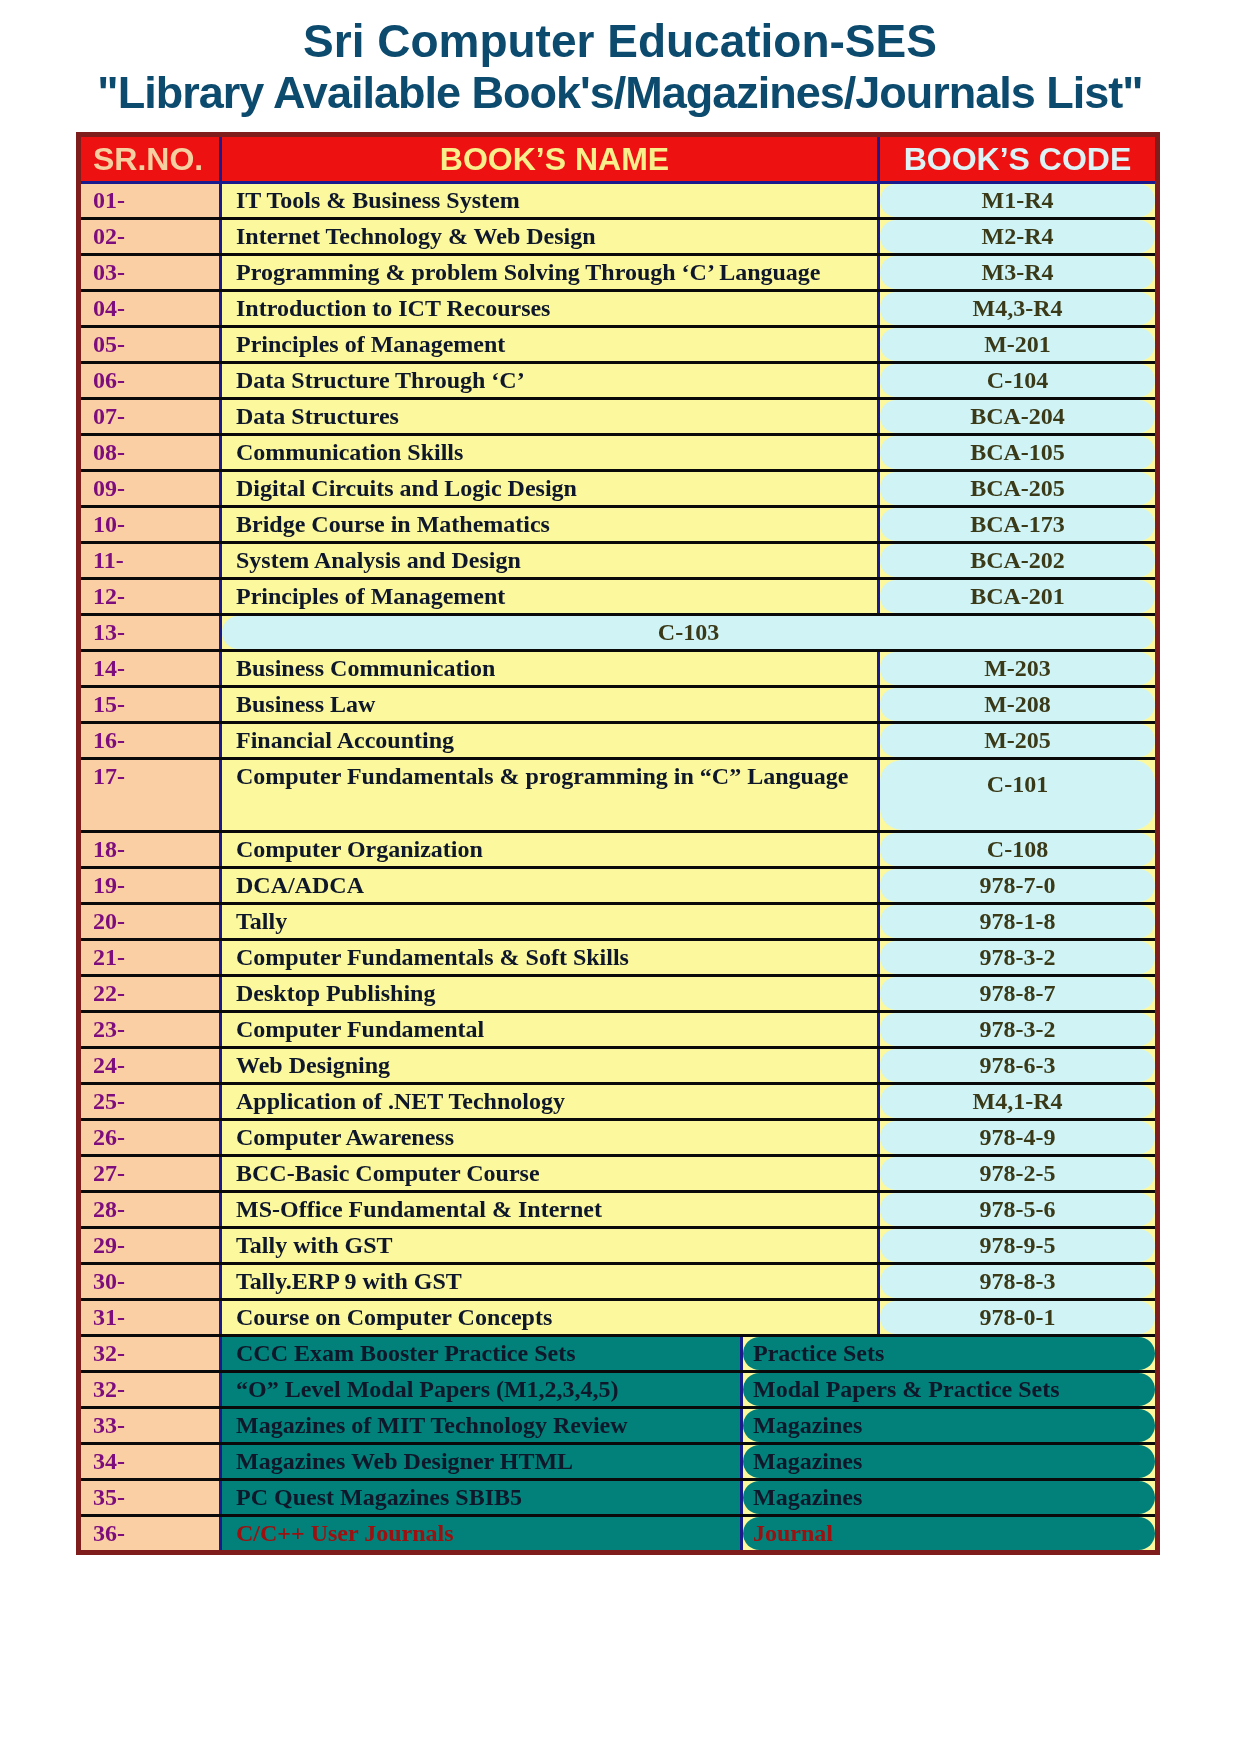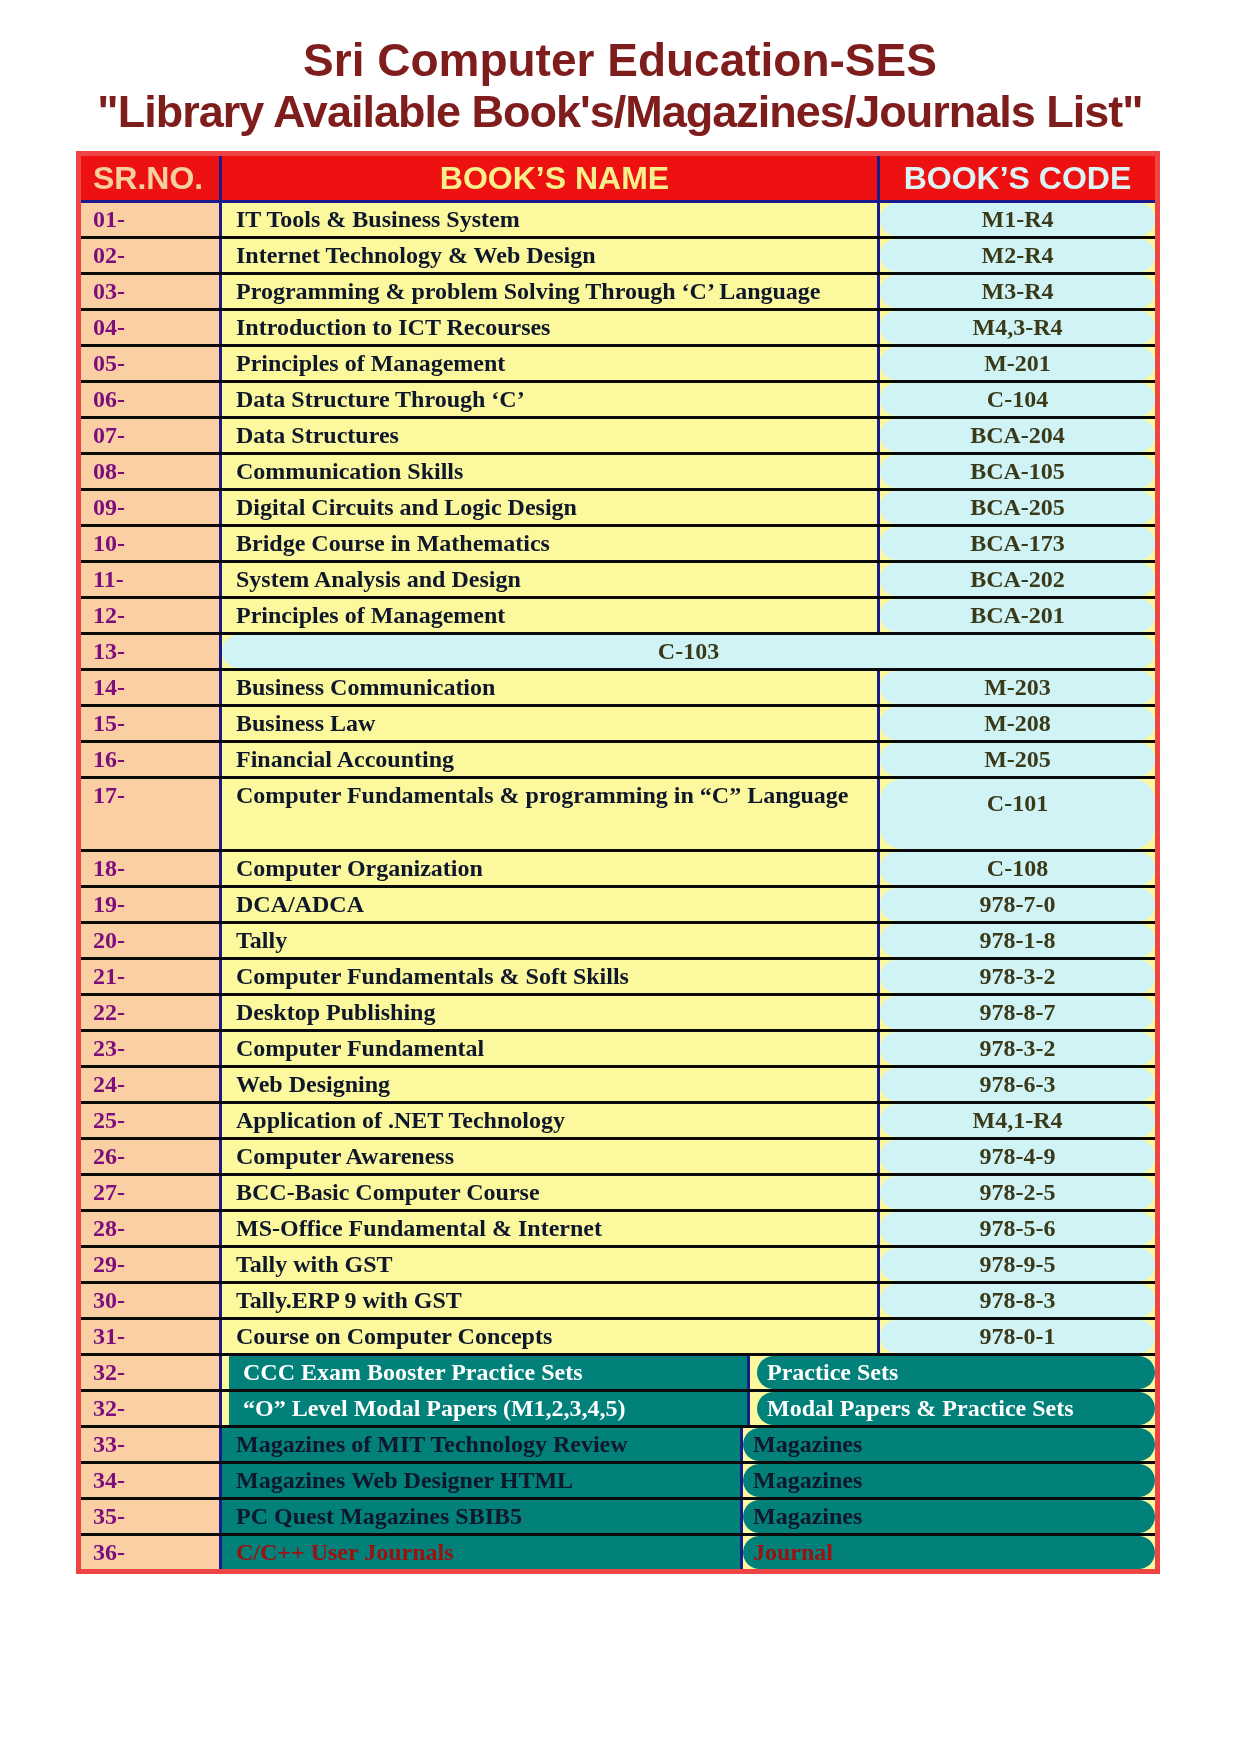--- a/index.html
+++ b/index.html
@@ -1,47 +1,47 @@
 <!DOCTYPE html>
 <html><head>
 <meta charset="utf-8">
 <style>
   html,body{margin:0;padding:0;background:#ffffff;}
   .page{
     width:1240px;height:1754px;background:#ffffff;overflow:hidden;
     font-family:"Liberation Serif",serif;position:relative;box-sizing:border-box;
   }
   .title{
-    font-family:"Liberation Sans",sans-serif;font-weight:bold;color:#7f1d1d;
-    text-align:center;padding-top:35px;line-height:1.12;
+    font-family:"Liberation Sans",sans-serif;font-weight:bold;color:#0c4a6e;
+    text-align:center;padding-top:16px;line-height:1.12;
   }
   .title .line1{font-size:46px;}
   .title .line2{font-size:45px;letter-spacing:-1px;}
   .booktable{
-    width:1074px;margin:14px 0 0 76px;border:5px solid #ef4444;background:#FBF89E;
+    width:1074px;margin:14px 0 0 76px;border:5px solid #7f1d1d;background:#FBF89E;
   }
   .row{display:flex;border-top:3px solid #0A0A0A;}
   .row.header{border-top:none;background:#EE1111;border-bottom:1px solid #1A1A8C;}
   .cell{box-sizing:border-box;min-height:33px;padding:3px 4px 2px 12px;
         font-weight:bold;font-size:24px;line-height:1.15;}
   .c-sr{width:141px;background:#F9CFA3;color:#7D0C7D;border-right:3px solid #1A1A8C;}
   .c-name{width:658px;background:#FBF89E;color:#0f172a;border-right:3px solid #1A1A8C;padding-left:14px;}
   .c-code{flex:1;background:#D0F4F6;color:#3A3A18;text-align:center;padding-left:4px;border-radius:22px;}
   .row.header .cell{
     font-family:"Liberation Sans",sans-serif;background:transparent;border-right-color:#1A1A8C;
     font-size:32px;min-height:44px;display:flex;align-items:center;
   }
   .row.header .c-sr{color:#F5CFA0;justify-content:flex-start;}
   .row.header .c-name{color:#F8EE8C;justify-content:center;}
   .row.header .c-code{color:#DCF2F4;justify-content:center;}
   .row.tall .cell{min-height:70px;}
   .row.tall .c-code{padding-top:11px;}
   .row.special .c-name{width:521px;background:#02807A;}
   .row.special .c-code{background:#02807A;text-align:left;padding-left:10px;}
-  .t-blue .c-name,.t-blue .c-code{color:#ffffff;margin-left:7px;}
+  .t-blue .c-name,.t-blue .c-code{color:#0f172a;}
   .t-gold .c-name,.t-gold .c-code{color:#0f172a;}
   .t-red  .c-name,.t-red  .c-code{color:#9E0F0F;}
 </style>
 </head>
 <body>
 
 <div class="page">
 
   <div class="title">
     <div class="line1">Sri Computer Education-SES</div>

